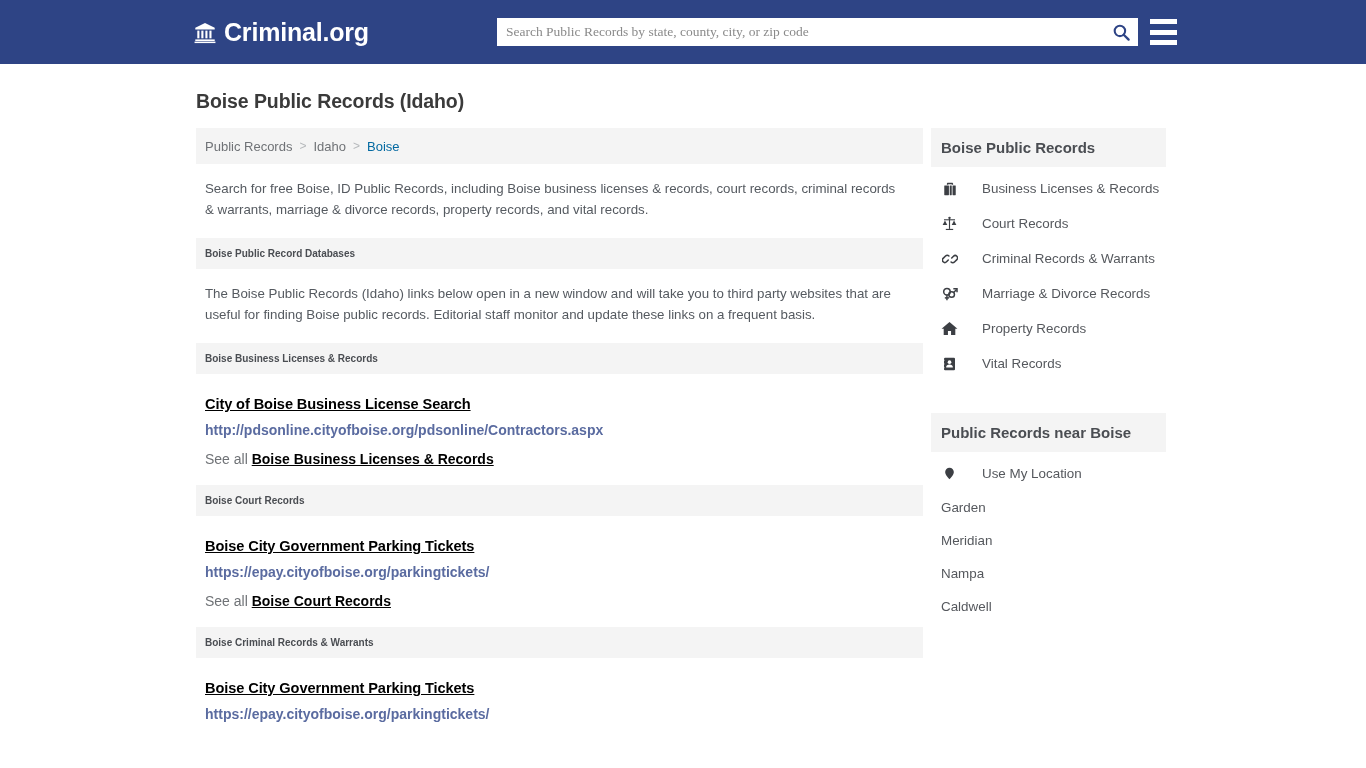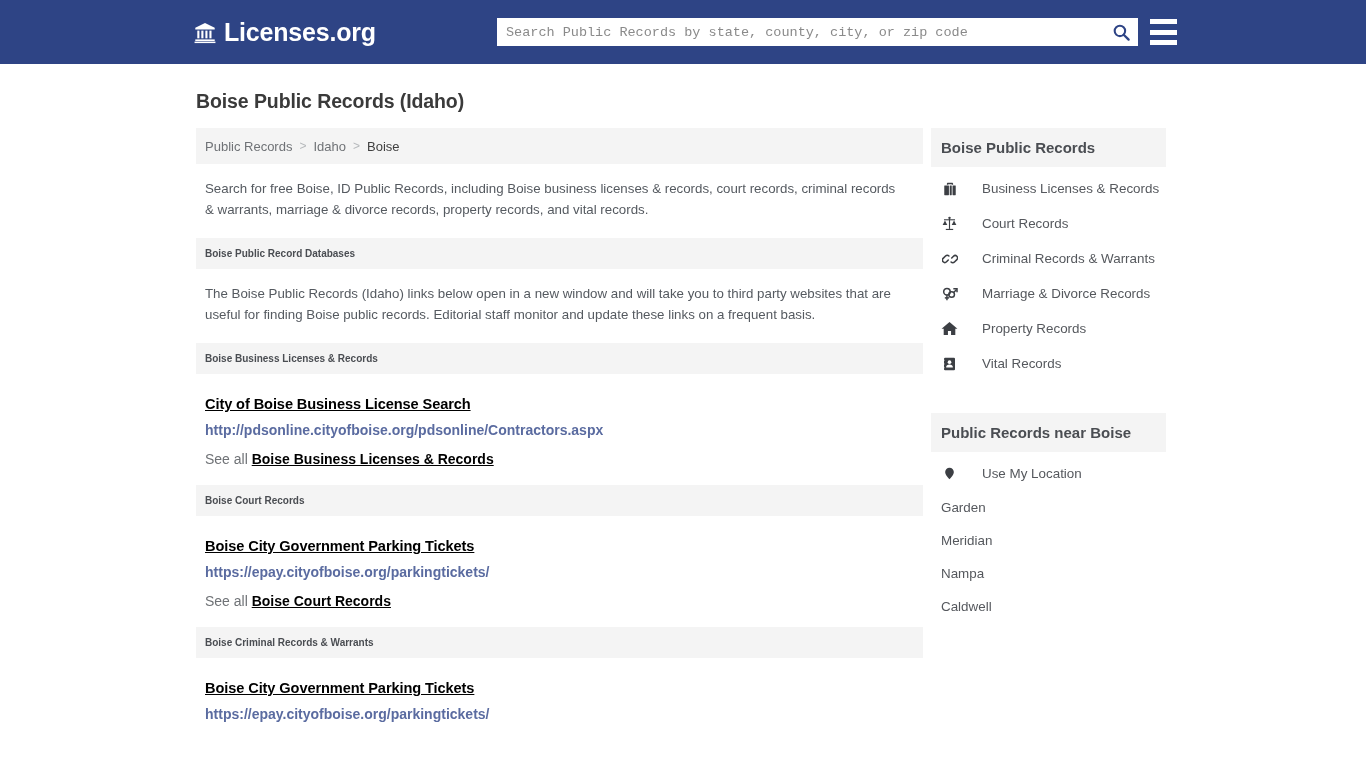--- a/index.html
+++ b/index.html
@@ -51,21 +51,21 @@
     background: #ffffff;
     display: flex;
     align-items: center;
   }
   .search-input {
     flex: 1 1 auto;
     height: 27px;
     border: 0;
     outline: 0;
     padding: 0 8px 0 9px;
-    font-family: Liberation Mono, monospace;
+    font-family: Liberation Serif, serif;
     font-size: 13.5px;
     color: #333;
     background: transparent;
   }
   .search-input::placeholder { color: #8a8a8a; opacity: 1; }
   .search-btn {
     width: 34px; height: 28px;
     border: 0; background: transparent;
     display: flex; align-items: center; justify-content: center;
     cursor: pointer; padding: 0;
@@ -123,21 +123,21 @@
     color: #6f7276;
     text-decoration: none;
     cursor: pointer;
     font-size: 13px;
   }
   .crumb-sep {
     color: #b5b8bb;
     margin: 0 7px;
     font-size: 12px;
   }
-  .crumb.current { color: #404040; }
+  .crumb.current { color: #0369a1; }
 
   .section-head {
     background: #f4f4f4;
     padding: 10px 0 10px 9px;
     font-size: 10px;
     font-weight: bold;
     color: #4a4d52;
     margin-top: 18px;
   }
   .section-head.first { margin-top: 18px; }
@@ -219,21 +219,21 @@
   <div class="brand">
     <svg class="brand-icon" viewBox="0 0 24 24" aria-hidden="true">
       <path fill="#ffffff" d="M12 1.2 1.4 6.3v1.9h21.2V6.3L12 1.2z"></path>
       <rect fill="#ffffff" x="3.6" y="9.4" width="2.3" height="8.4"></rect>
       <rect fill="#ffffff" x="8.0" y="9.4" width="2.3" height="8.4"></rect>
       <rect fill="#ffffff" x="12.4" y="9.4" width="2.3" height="8.4"></rect>
       <rect fill="#ffffff" x="16.8" y="9.4" width="2.3" height="8.4"></rect>
       <rect fill="#ffffff" x="1.4" y="19.0" width="21.2" height="1.8"></rect>
       <rect fill="#ffffff" x="0.6" y="21.4" width="22.8" height="1.6"></rect>
     </svg>
-    <span class="brand-text">Licenses.org</span>
+    <span class="brand-text">Criminal.org</span>
   </div>
 
   <div class="search-wrap">
     <input class="search-input" type="text" placeholder="Search Public Records by state, county, city, or zip code" style="">
     <button class="search-btn">
       <svg width="19" height="19" viewBox="0 0 24 24" aria-hidden="true">
         <circle cx="10" cy="10" r="6.6" fill="none" stroke="#2e4485" stroke-width="2.6"></circle>
         <line x1="14.8" y1="14.8" x2="21" y2="21" stroke="#2e4485" stroke-width="2.9" stroke-linecap="round"></line>
       </svg>
     </button>

